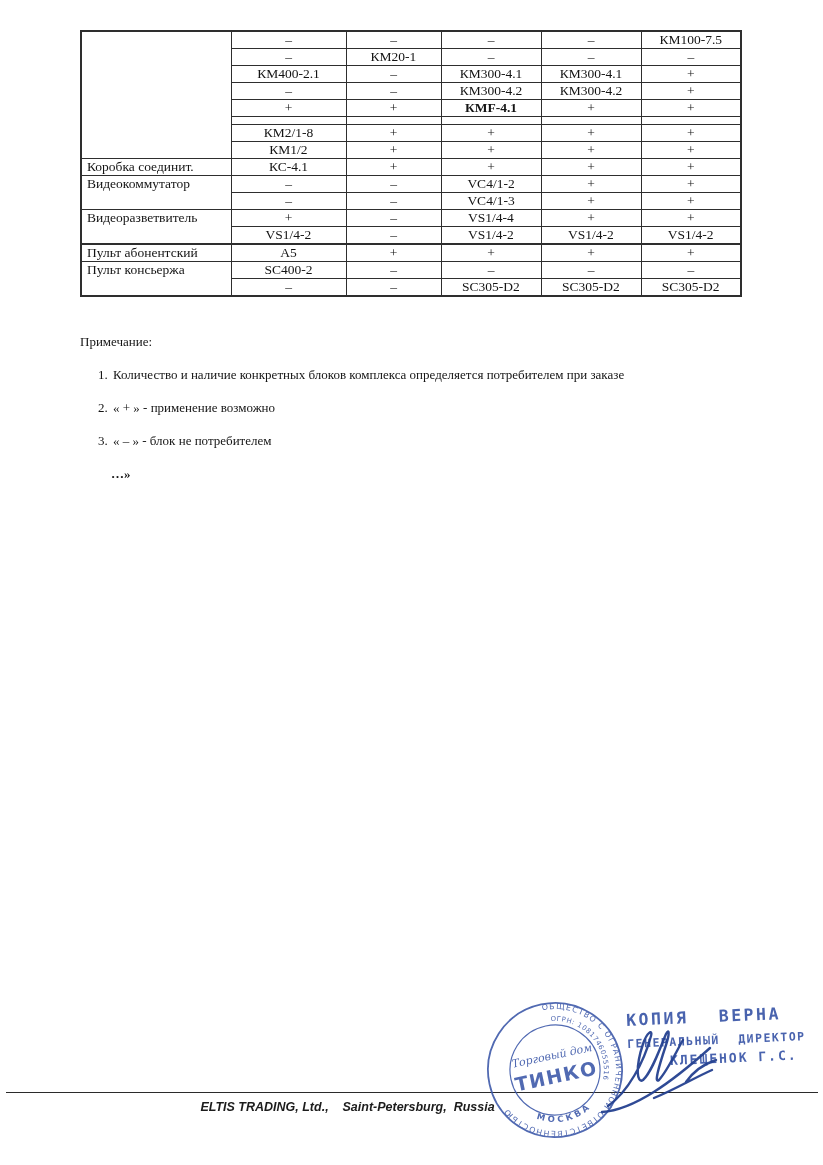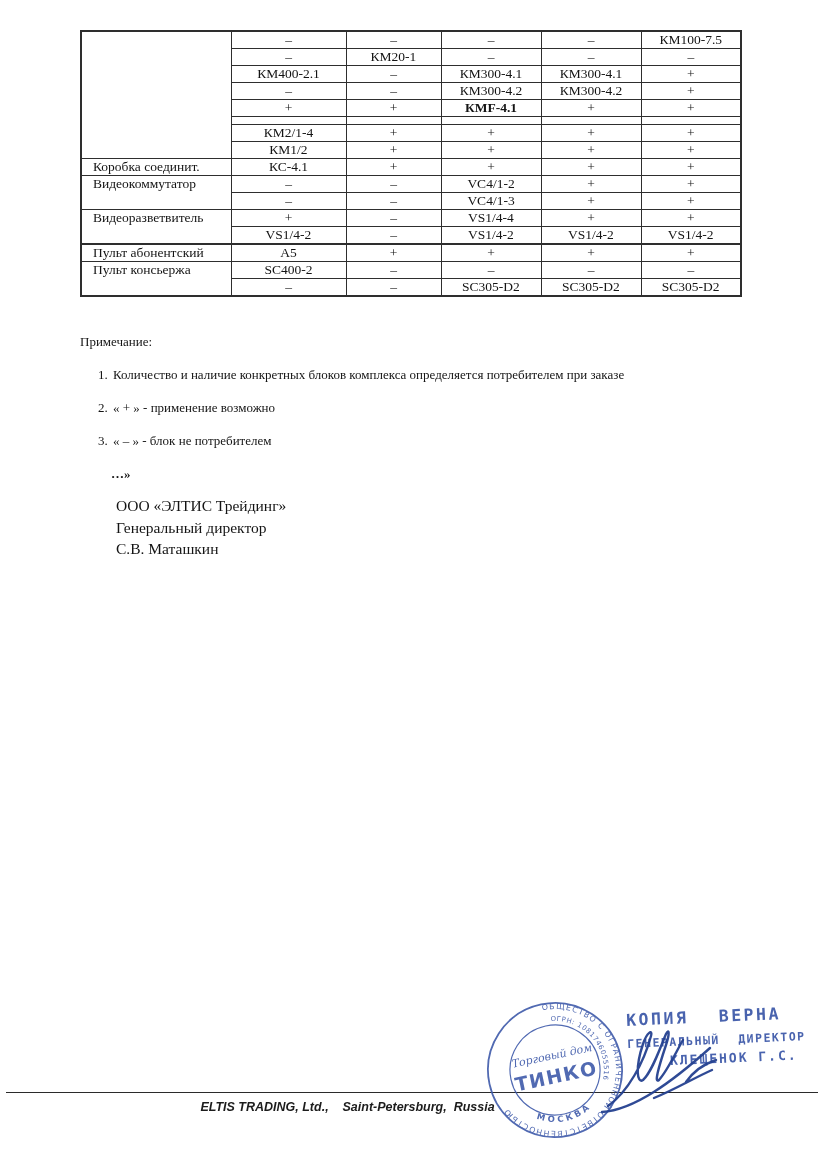--- a/index.html
+++ b/index.html
@@ -30,21 +30,21 @@
     border: 1px solid #2e2e2e;
     height: 16px;
     line-height: 16px;
     padding: 0 2px;
     text-align: center;
     white-space: nowrap;
     overflow: hidden;
   }
   .cfg-table td.label-cell {
     text-align: left;
-    padding-left: 11px;
+    padding-left: 5px;
     vertical-align: top;
   }
   .cfg-table tr.spacer td { height: 8px; line-height: 8px; }
   .cfg-table tr.thick-top td { border-top: 2px solid #2e2e2e; margin-left: 48px; }
   .cfg-table td.b { font-weight: bold; }
 
   
   .notes {
     position: absolute;
     left: 80px;
@@ -182,21 +182,21 @@
           <td>+</td>
         </tr>
         <tr class="spacer">
           <td></td>
           <td></td>
           <td></td>
           <td></td>
           <td></td>
         </tr>
         <tr>
-          <td>КМ2/1-4</td>
+          <td>КМ2/1-8</td>
           <td>+</td>
           <td>+</td>
           <td>+</td>
           <td>+</td>
         </tr>
         <tr>
           <td>КМ1/2</td>
           <td>+</td>
           <td>+</td>
           <td>+</td>
@@ -269,25 +269,20 @@
   <div class="notes">
     <div class="notes-heading">Примечание:</div>
     <ol>
       <li>Количество и наличие конкретных блоков комплекса определяется потребителем при заказе</li>
       <li>« + » - применение возможно</li>
       <li>« – » - блок не потребителем</li>
     </ol>
     <div class="quote-close">…»</div>
   </div>
 
-  <div class="signoff">
-    <div>ООО «ЭЛТИС Трейдинг»</div>
-    <div>Генеральный директор</div>
-    <div>С.В. Маташкин</div>
-  </div>
 
   <div class="footer-rule"></div>
   <div class="footer-text">ELTIS TRADING, Ltd.,    Saint-Petersburg,  Russia</div>
 
   <svg class="seal" width="150" height="150" viewBox="0 0 150 150">
     <defs>
       <path id="ringPath" d="M 75,14 a 61,61 0 1 1 -0.02,0" fill="none"></path>
       <path id="ogrnPath" d="M 75,26 a 49,49 0 1 1 -0.02,0" fill="none"></path>
       <path id="bottomPath" d="M 23,75 a 52,52 0 0 0 104,0" fill="none"></path>
     </defs>

